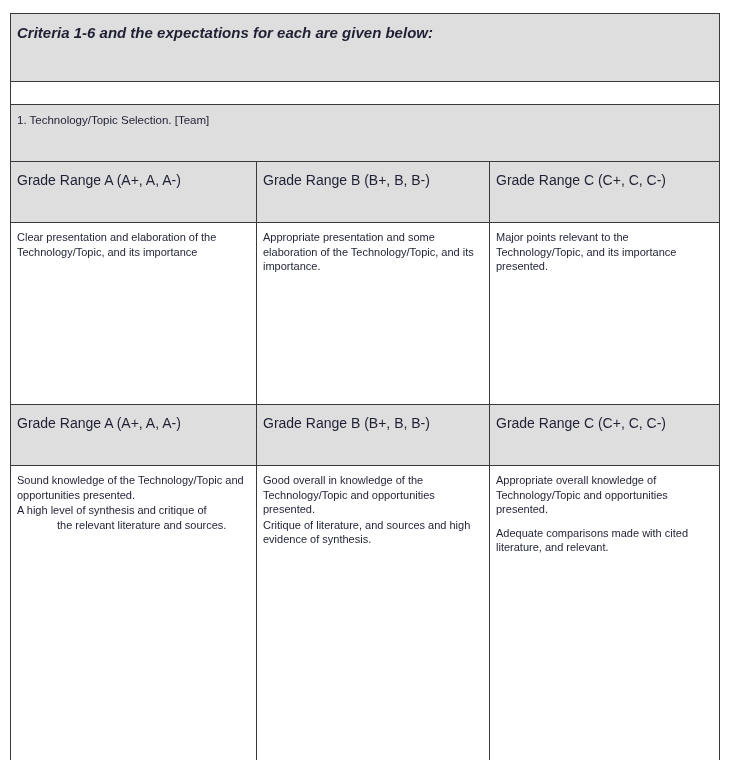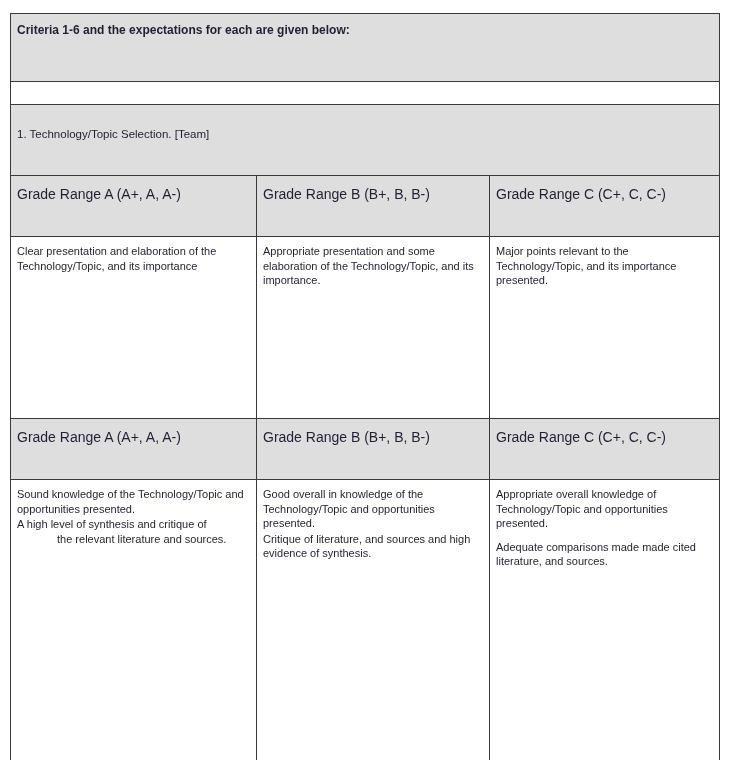--- a/index.html
+++ b/index.html
@@ -43,35 +43,36 @@
 
   
   col.c-a { width: 246px; }
   col.c-b { width: 233px; }
   col.c-c { width: 230px; }
 
   .row-intro td {
     background: #dedede;
     height: 52px;
     font-weight: bold;
-    font-size: 12px;
+    font-style: italic;
+    font-size: 15px;
     padding-top: 9px;
   }
 
   .row-spacer td {
     background: #ffffff;
     height: 22px;
     padding: 0;
   }
 
   .row-criterion td {
     background: #dedede;
     height: 42px;
     font-size: 11.5px;
-    padding-top: 22px;
+    padding-top: 8px;
   }
 
   .row-grades td {
     background: #dedede;
     height: 45px;
     font-size: 14px;
     padding-top: 9px;
   }
 
   .row-body-1 td { background: #ffffff; height: 168px; }
@@ -140,20 +141,20 @@
         <td>
           <p class="para">Sound knowledge of the Technology/Topic and opportunities presented.</p>
           <p class="para"><span>A high level of synthesis and critique of</span><span class="hang">the relevant literature and sources.</span></p>
         </td>
         <td>
           <p class="para">Good overall in knowledge of the Technology/Topic and opportunities presented.</p>
           <p class="para">Critique of literature, and sources and high evidence of synthesis.</p>
         </td>
         <td>
           <p class="para tight">Appropriate overall knowledge of Technology/Topic and opportunities presented.</p>
-          <p class="para tight">Adequate comparisons made made cited literature, and sources.</p>
+          <p class="para tight">Adequate comparisons made with cited literature, and relevant.</p>
         </td>
       </tr>
 
     </tbody>
   </table>
 
 </div>
 
 </body></html>

